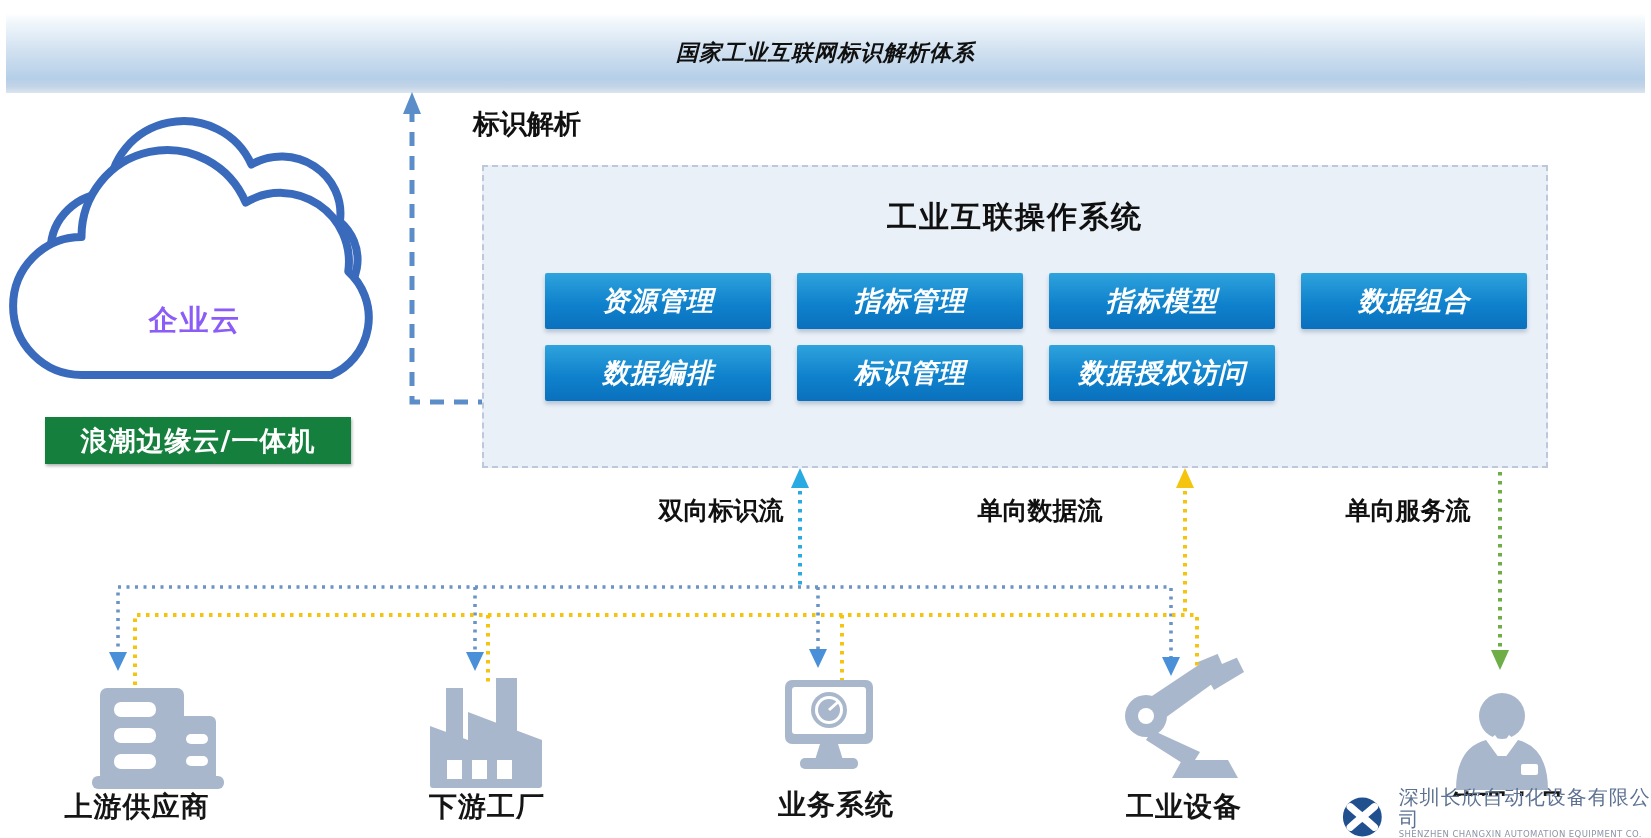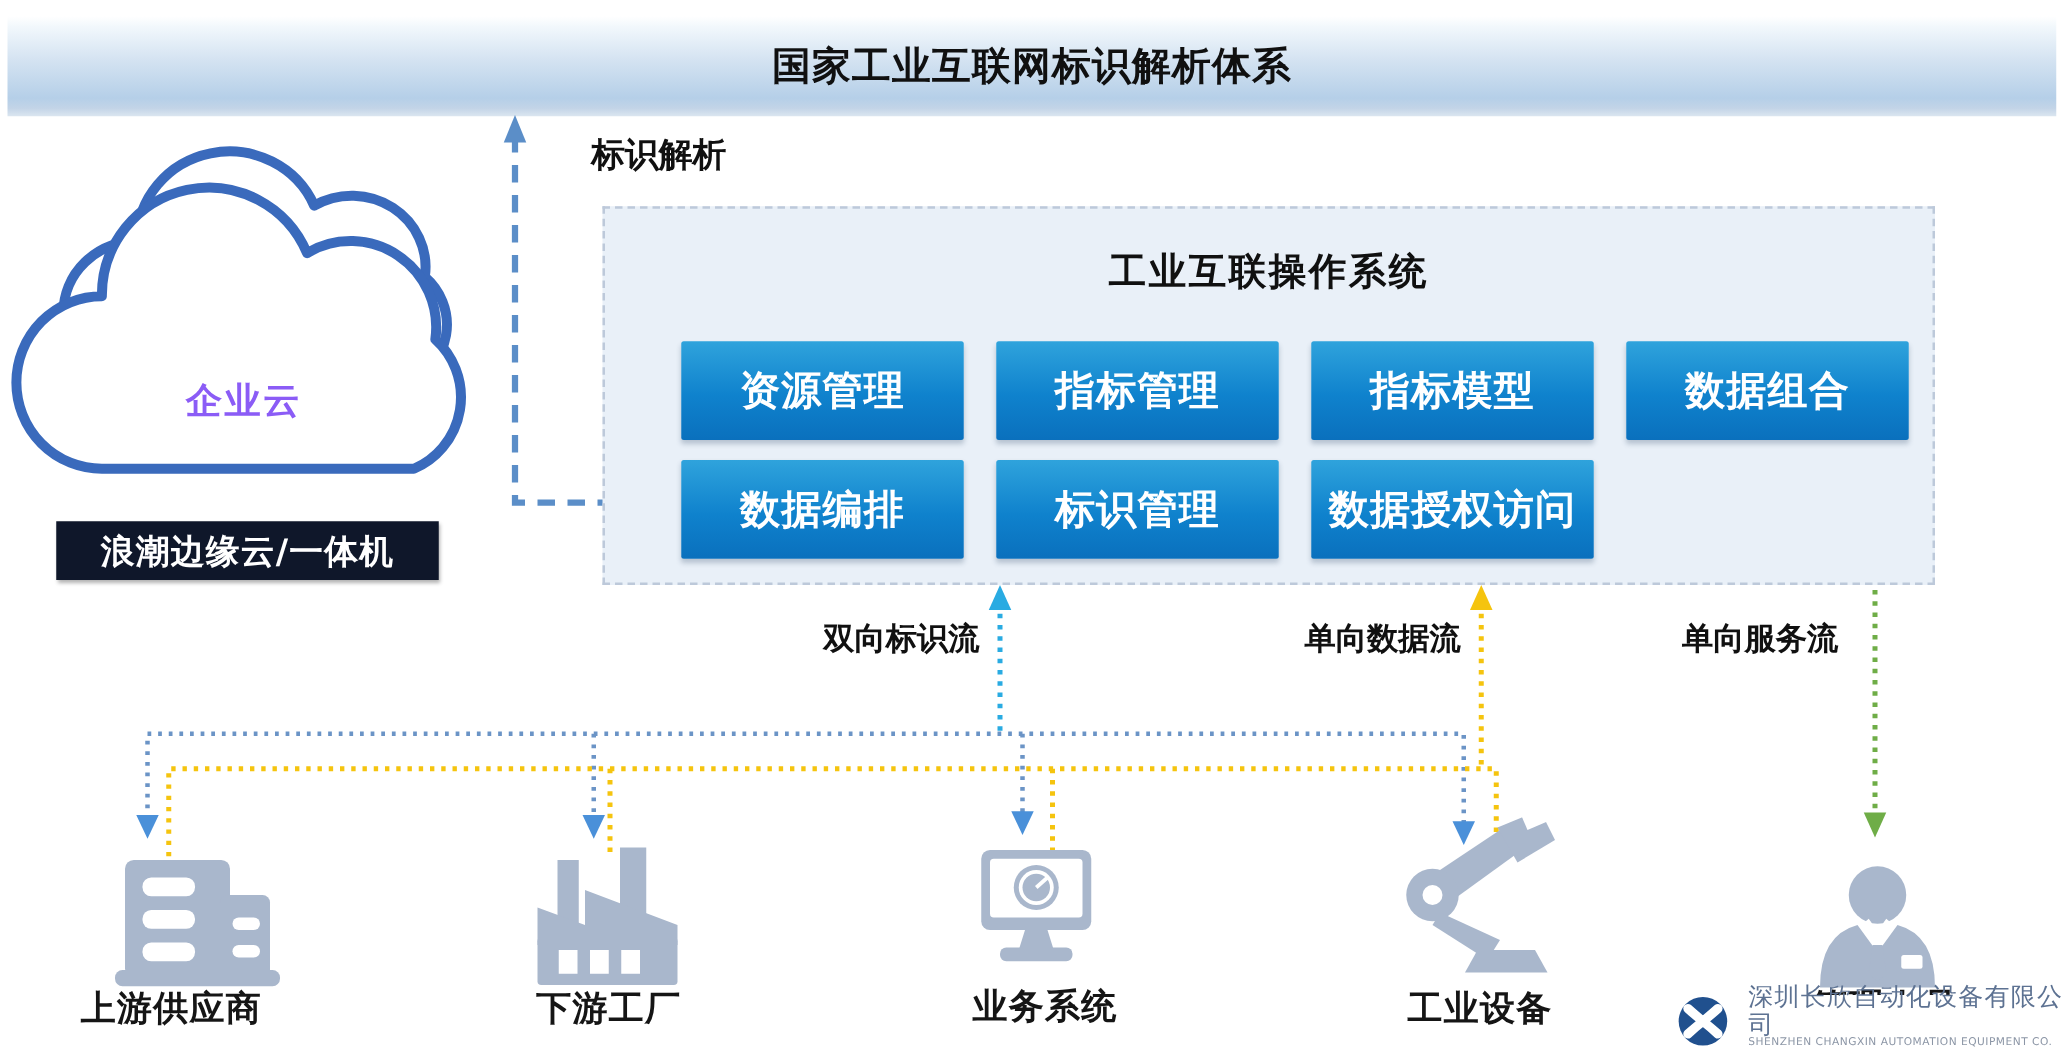--- a/index.html
+++ b/index.html
@@ -17,65 +17,65 @@
   }
   *{margin:0;padding:0;box-sizing:border-box;}
   body{background:#ffffff;font-family:"DejaVu Sans","Liberation Sans",sans-serif;}
   .canvas{position:relative;width:1651px;height:838px;background:#ffffff;overflow:hidden;}
 
   .banner{
     position:absolute;left:6px;top:13px;width:1639px;height:80px;
     background:linear-gradient(180deg,#ffffff 0%,#f2f8fc 10%,#d3e2f1 45%,#b5cfe8 82%,#c3d4e7 92%,#dbe6f0 100%);
     display:flex;align-items:center;justify-content:center;
   }
-  .banner-title{font-size:31px;font-weight:bold;color:#101010;letter-spacing:1px;}
+  .banner-title{font-size:22px;font-weight:bold;color:#101010;letter-spacing:1px;font-style:italic;}
 
   .label-ident{
     position:absolute;left:473px;top:106px;font-size:27px;font-weight:bold;color:#101010;
   }
 
   .svg-layer{position:absolute;left:0;top:0;width:1651px;height:838px;z-index:1;}
 
   .cloud-label{
     position:absolute;left:110px;top:301px;width:170px;text-align:center;z-index:3;
     font-size:29px;font-weight:bold;color:#8b5cf6;letter-spacing:2px;
   }
   .edge-label{
     position:absolute;left:45px;top:417px;width:306px;height:47px;z-index:3;
-    background:#0f172a;color:#ffffff;font-size:27px;font-weight:bold;
+    background:#15803d;color:#ffffff;font-size:27px;font-weight:bold;
     display:flex;align-items:center;justify-content:center;letter-spacing:1px;
     box-shadow:1px 2px 3px rgba(0,0,0,.3);
   }
 
   .platform-box{
     position:absolute;left:482px;top:165px;width:1066px;height:303px;z-index:2;
     background:#e9f0f8;border:2px dashed #bdc9da;
   }
   .platform-title{
     position:absolute;left:0;top:30px;width:100%;text-align:center;
     font-size:30px;font-weight:bold;color:#101010;letter-spacing:2px;
   }
   .btn-grid{
     position:absolute;left:61px;top:106px;width:984px;
     display:flex;flex-wrap:wrap;gap:16px 26px;
   }
   .pbtn{
-    width:226px;height:79px;
+    width:226px;height:56px;
     background:linear-gradient(180deg,var(--btn-top) 0%,var(--btn-mid) 55%,var(--btn-bottom) 100%);
-    color:#ffffff;font-size:32px;font-weight:bold;letter-spacing:1px;
+    color:#ffffff;font-size:27px;font-weight:bold;letter-spacing:1px;
     display:flex;align-items:center;justify-content:center;
-    border:none;border-radius:2px;box-shadow:0 3px 4px rgba(30,60,90,.25);
+    border:none;border-radius:2px;box-shadow:0 3px 4px rgba(30,60,90,.25);font-style:italic;
   }
 
   .flow-label{
     position:absolute;top:494px;width:160px;text-align:center;z-index:3;
     font-size:25px;font-weight:bold;color:#101010;
   }
   .flow-label.f1{left:641px;}
-  .flow-label.f2{left:1026px;}
+  .flow-label.f2{left:960px;}
   .flow-label.f3{left:1328px;}
 
   .ep-label{
     position:absolute;width:180px;text-align:center;z-index:3;
     font-size:28px;font-weight:bold;color:#151515;letter-spacing:1px;
   }
 
   .logo{
     position:absolute;left:1342px;top:796px;width:309px;height:42px;z-index:5;
     background:#ffffff;display:flex;align-items:center;gap:16px;

